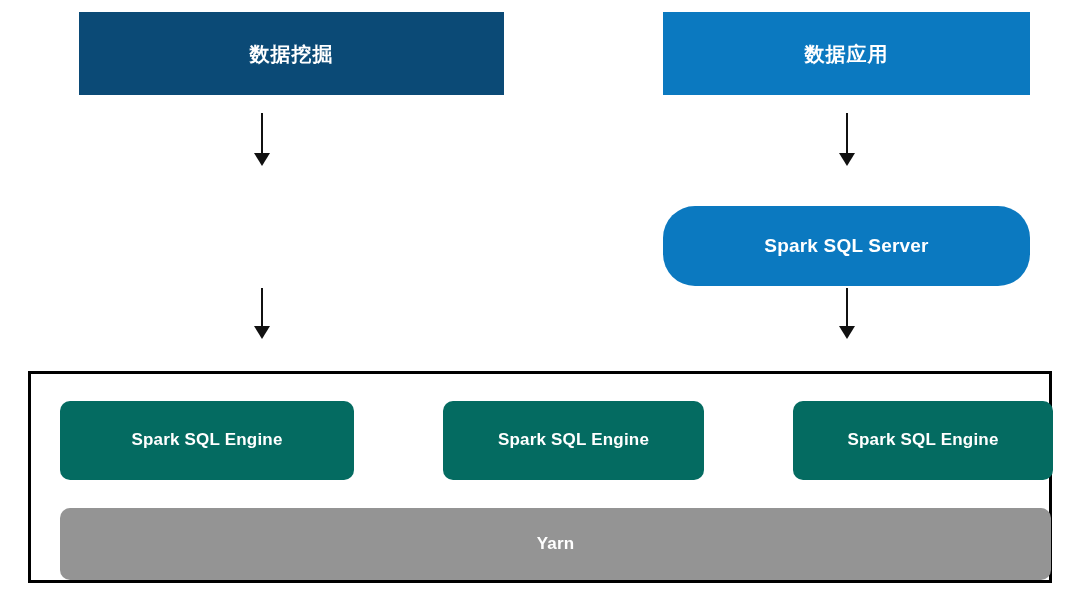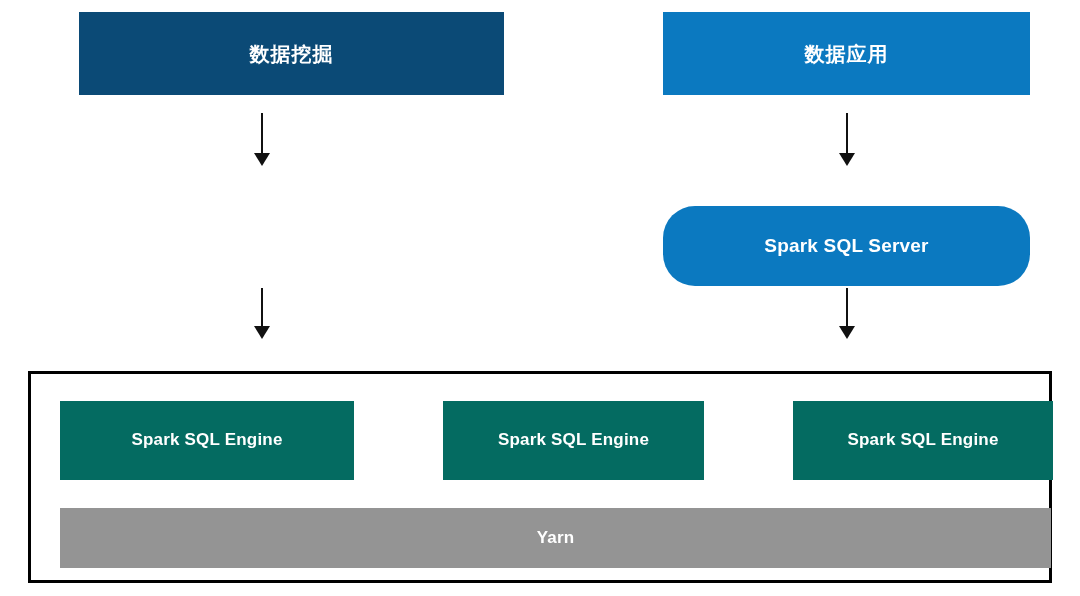--- a/index.html
+++ b/index.html
@@ -37,20 +37,21 @@
 
   .label-cjk {
     font-size: 20px;
     letter-spacing: 1px;
   }
   .label-latin {
     font-size: 19px;
   }
   .label-latin-sm {
     font-size: 17px;
+    border-radius: 10px;
   }
 
   
   .frame {
     position: absolute;
     box-sizing: border-box;
     border: 3px solid #000000;
     background: #ffffff;
   }
 
@@ -123,18 +124,18 @@
     </div>
 
     <div class="node node-teal label-latin-sm" style="left:412px; top:27px; width:261px; height:79px;">
       <span>Spark SQL Engine</span>
     </div>
 
     <div class="node node-teal label-latin-sm" style="left:762px; top:27px; width:260px; height:79px;">
       <span>Spark SQL Engine</span>
     </div>
 
-    <div class="node node-gray label-latin-sm" style="left:29px; top:134px; width:991px; height:60px;">
+    <div class="node node-gray label-latin-sm" style="left:29px; top:134px; width:991px; height:72px;">
       <span>Yarn</span>
     </div>
   </div>
 
 </div>
 
 </body></html>

